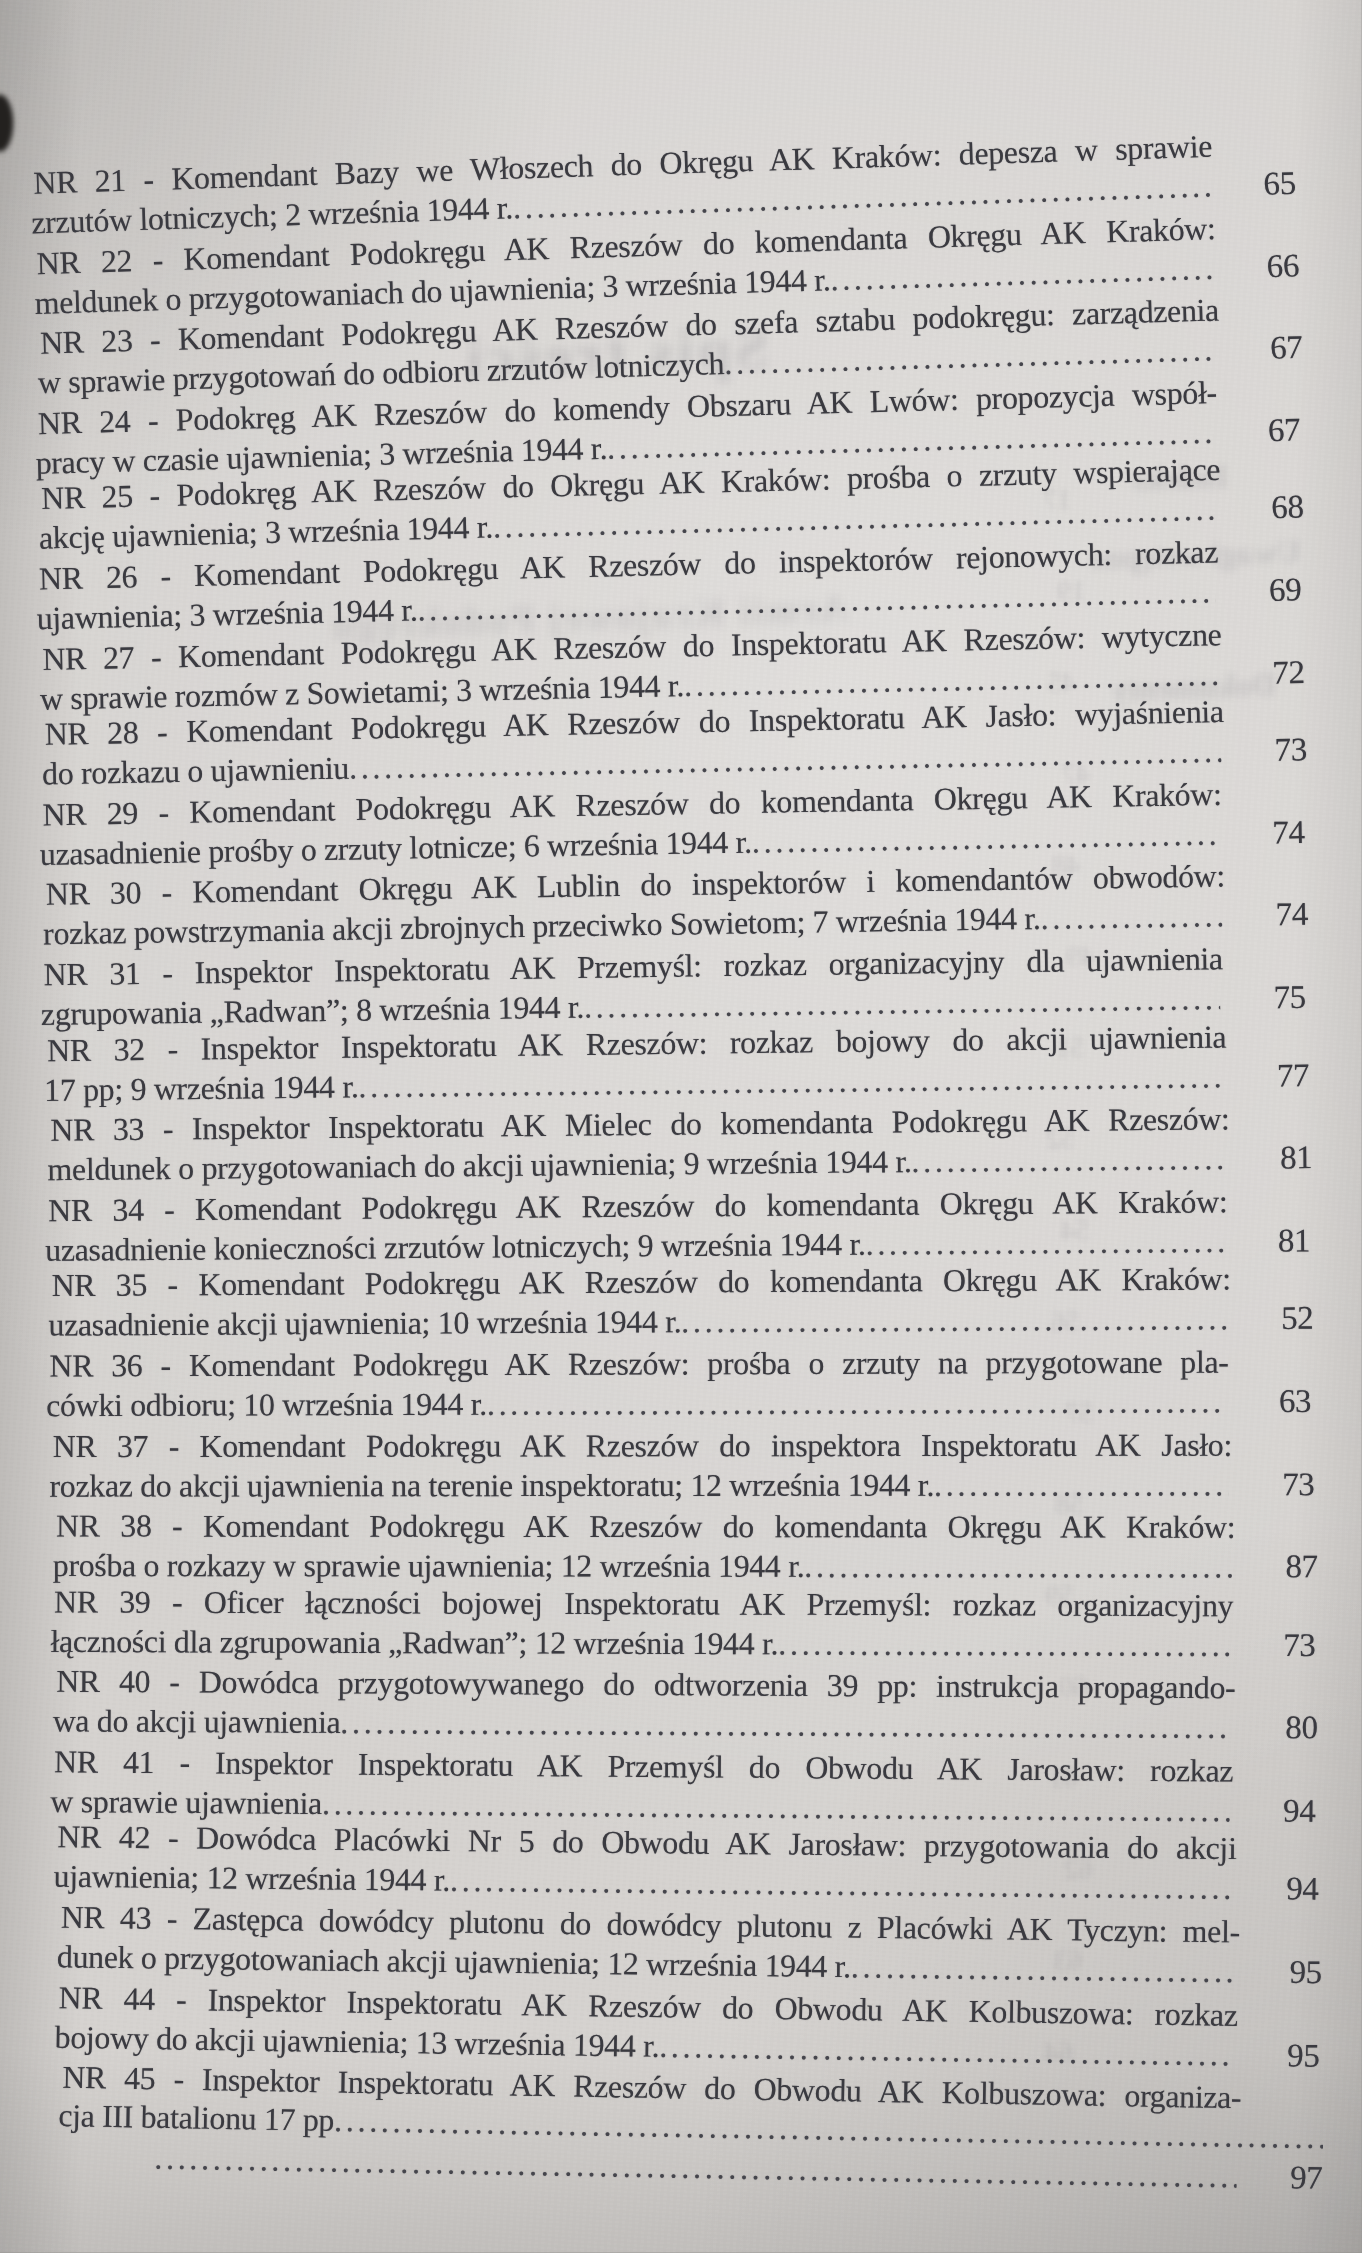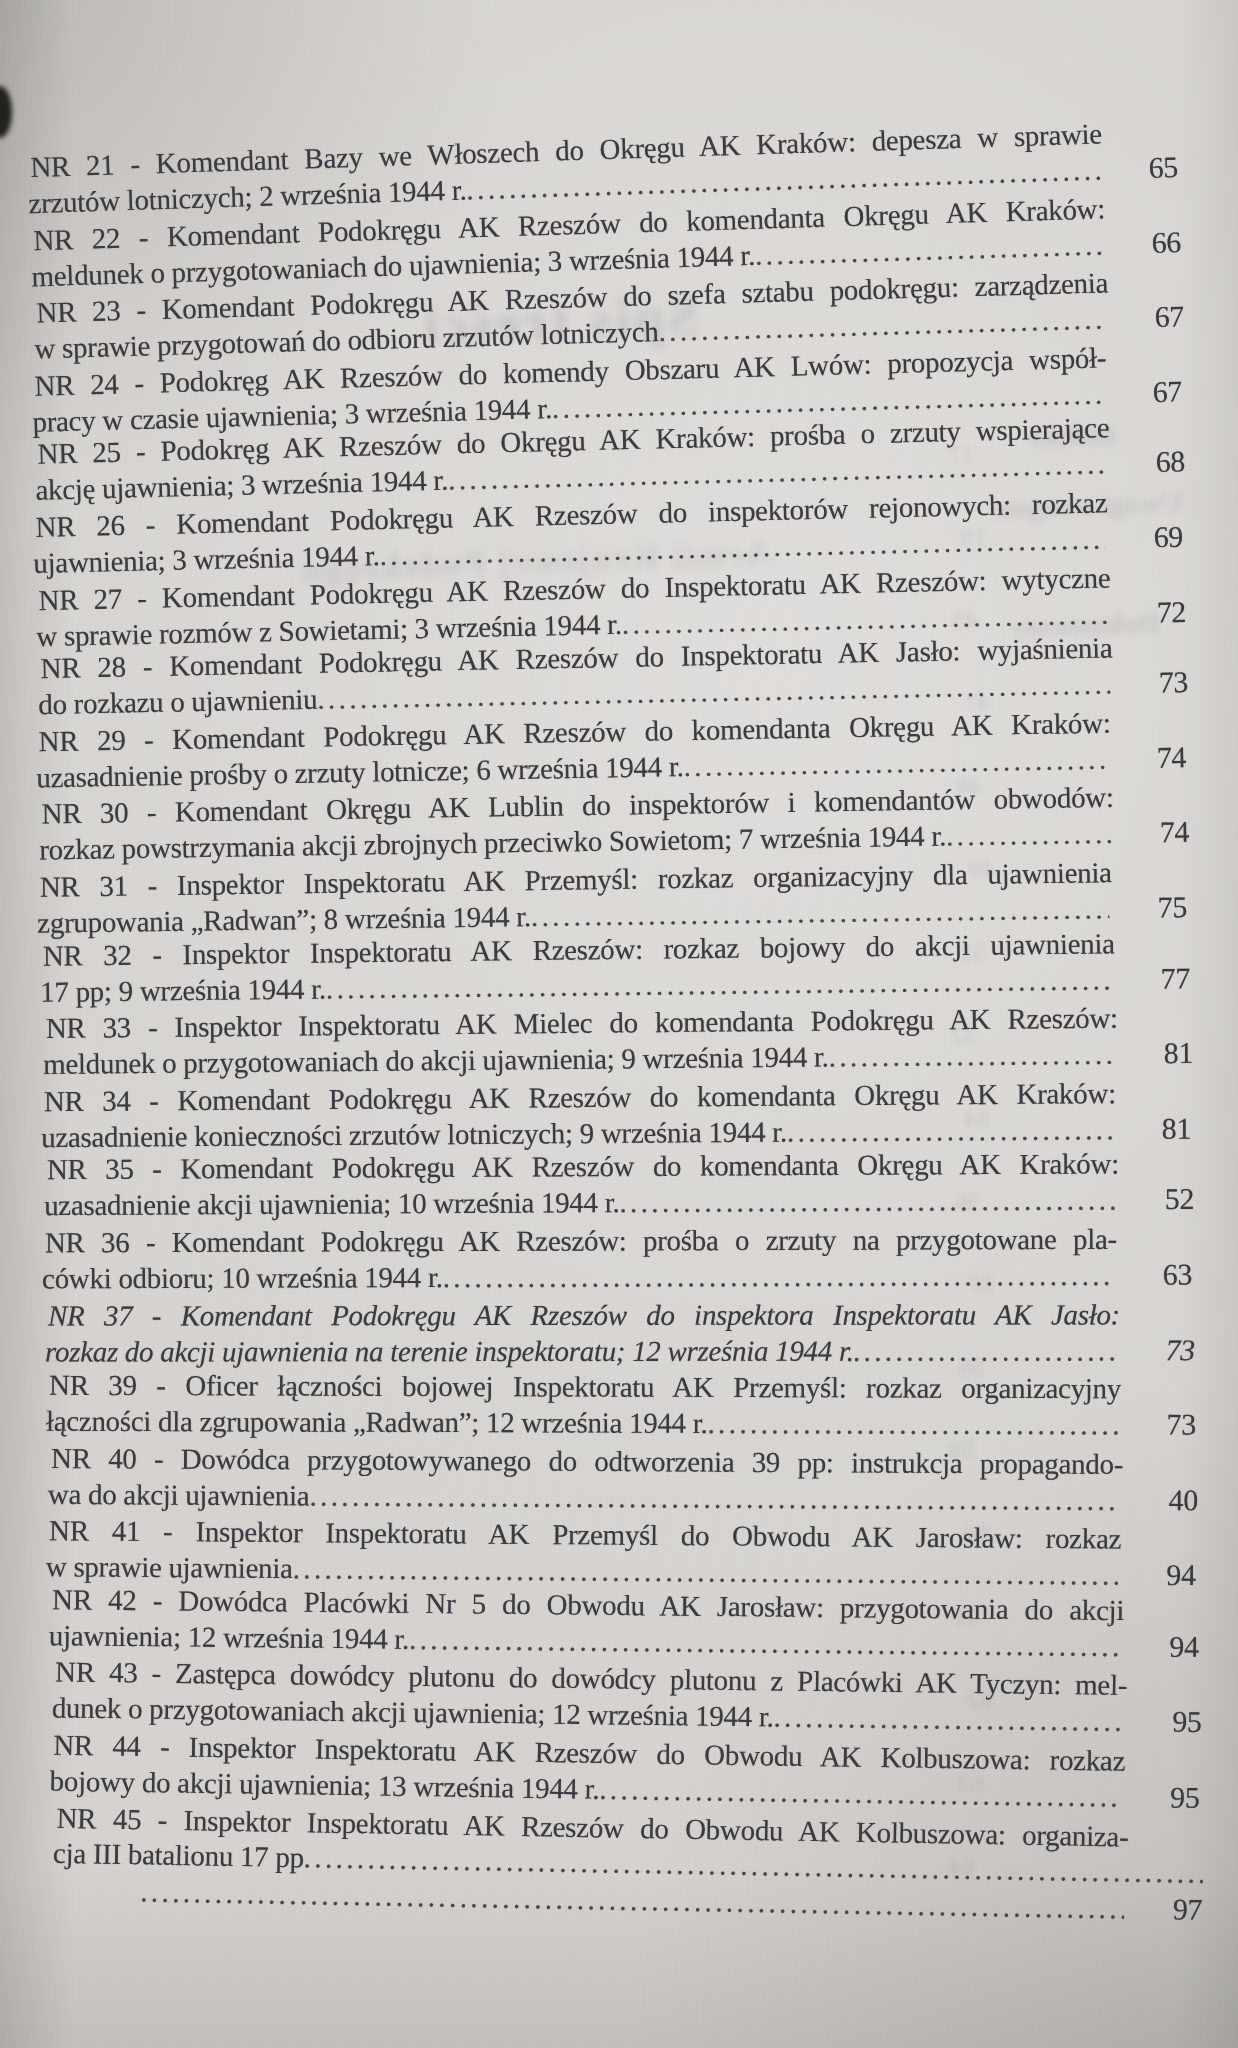--- a/index.html
+++ b/index.html
@@ -210,42 +210,50 @@
         </div>
       </div>
       <div class="toc-entry" style="margin-left: 41.75px; transform: translateY(-0.6px) rotate(-0.190625deg); transform-origin: 0px 50%;">
         <div class="l1">NR 36 - Komendant Podokręgu AK Rzeszów: prośba o zrzuty na przygotowane pla-</div>
         <div class="l2">
           <span class="t2">cówki odbioru; 10 września 1944 r.</span>
           <span class="dots"></span>
           <span class="pg">63</span>
         </div>
       </div>
-      <div class="toc-entry" style="margin-left: 44.6667px; transform: translateY(0.6px) rotate(-0.0666666deg); transform-origin: 0px 50%; font-style: italic;">
+      <div class="toc-entry" style="margin-left: 44.6667px; transform: translateY(0.6px) rotate(-0.0666666deg); transform-origin: 0px 50%;">
         <div class="l1">NR 37 - Komendant Podokręgu AK Rzeszów do inspektora Inspektoratu AK Jasło:</div>
         <div class="l2">
           <span class="t2">rozkaz do akcji ujawnienia na terenie inspektoratu; 12 września 1944 r.</span>
           <span class="dots"></span>
           <span class="pg">73</span>
+        </div>
+      </div>
+      <div class="toc-entry" style="margin-left: 47.5833px; transform: translateY(1.8px) rotate(0.059375deg); transform-origin: 0px 50%;">
+        <div class="l1">NR 38 - Komendant Podokręgu AK Rzeszów do komendanta Okręgu AK Kraków:</div>
+        <div class="l2">
+          <span class="t2">prośba o rozkazy w sprawie ujawnienia; 12 września 1944 r.</span>
+          <span class="dots"></span>
+          <span class="pg">87</span>
         </div>
       </div>
       <div class="toc-entry" style="margin-left: 45.5px; transform: translateY(-1.2px) rotate(0.1875deg); transform-origin: 0px 50%;">
         <div class="l1">NR 39 - Oficer łączności bojowej Inspektoratu AK Przemyśl: rozkaz organizacyjny</div>
         <div class="l2">
           <span class="t2">łączności dla zgrupowania „Radwan”; 12 września 1944 r.</span>
           <span class="dots"></span>
           <span class="pg">73</span>
         </div>
       </div>
       <div class="toc-entry" style="margin-left: 48.4167px; transform: translateY(0px) rotate(0.317708deg); transform-origin: 0px 50%;">
         <div class="l1">NR 40 - Dowódca przygotowywanego do odtworzenia 39 pp: instrukcja propagando-</div>
         <div class="l2">
           <span class="t2">wa do akcji ujawnienia</span>
           <span class="dots"></span>
-          <span class="pg">40</span>
+          <span class="pg">80</span>
         </div>
       </div>
       <div class="toc-entry" style="margin-left: 46.3333px; transform: translateY(1.2px) rotate(0.45deg); transform-origin: 0px 50%;">
         <div class="l1">NR 41 - Inspektor Inspektoratu AK Przemyśl do Obwodu AK Jarosław: rozkaz</div>
         <div class="l2">
           <span class="t2">w sprawie ujawnienia</span>
           <span class="dots"></span>
           <span class="pg">94</span>
         </div>
       </div>

